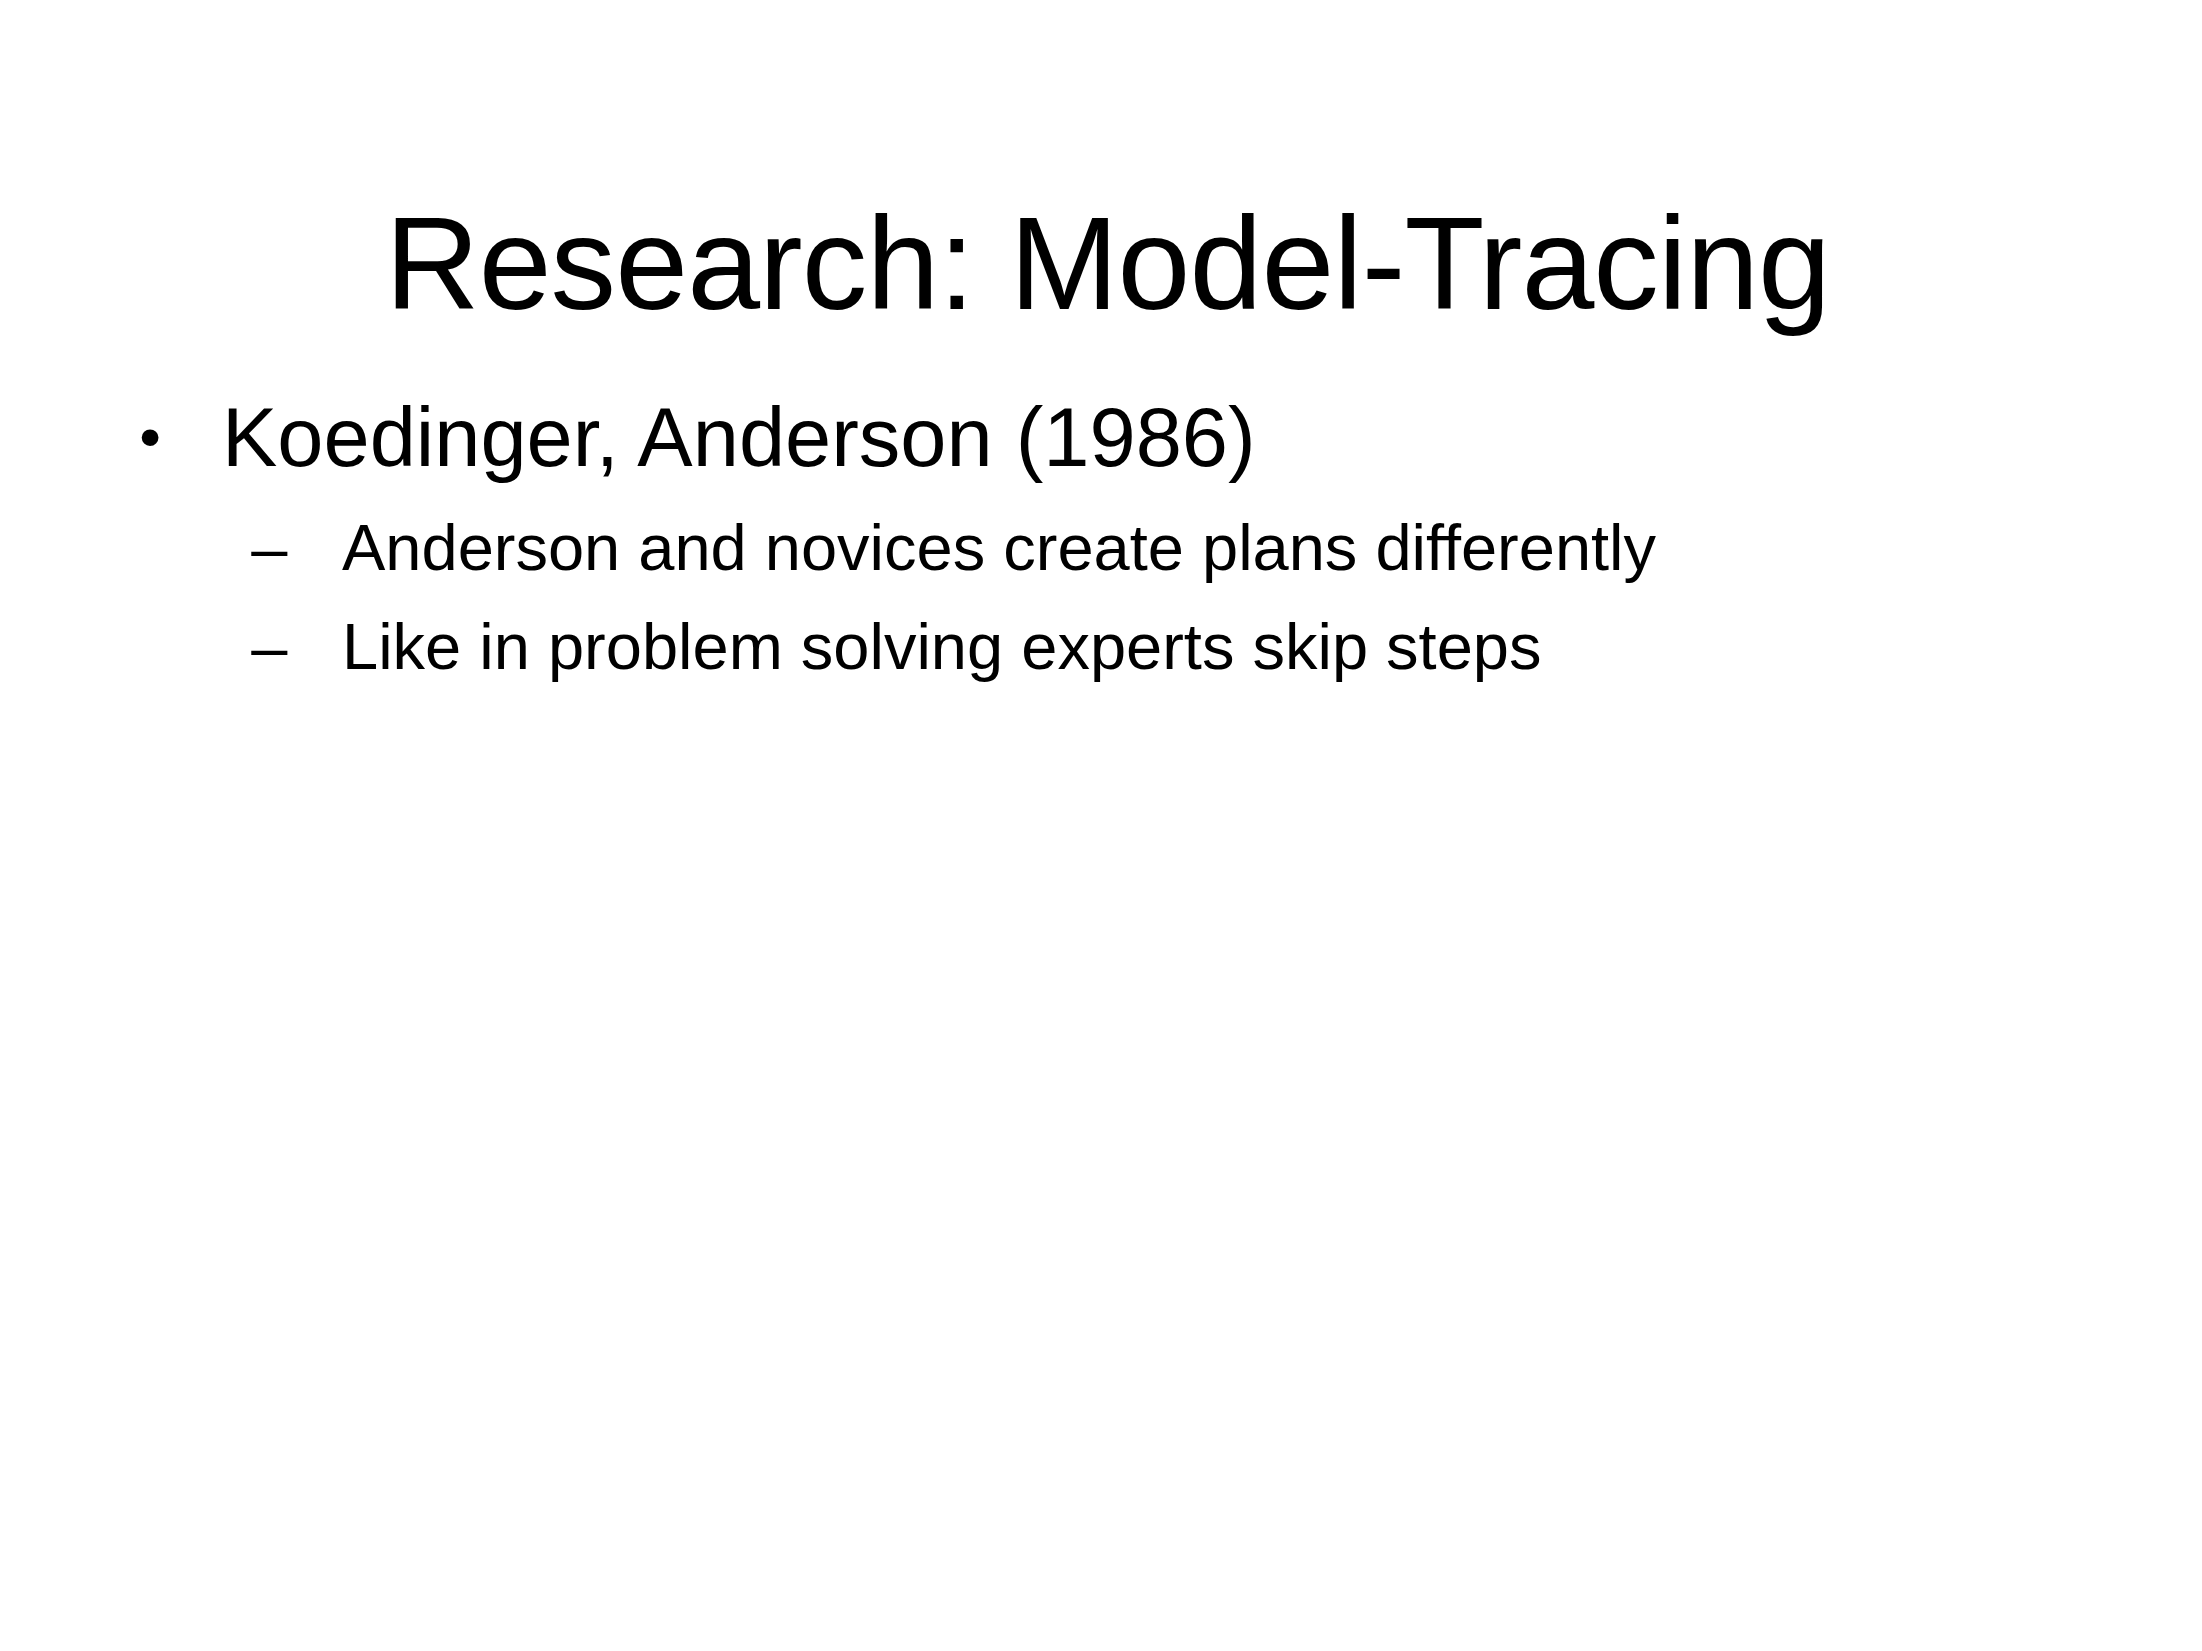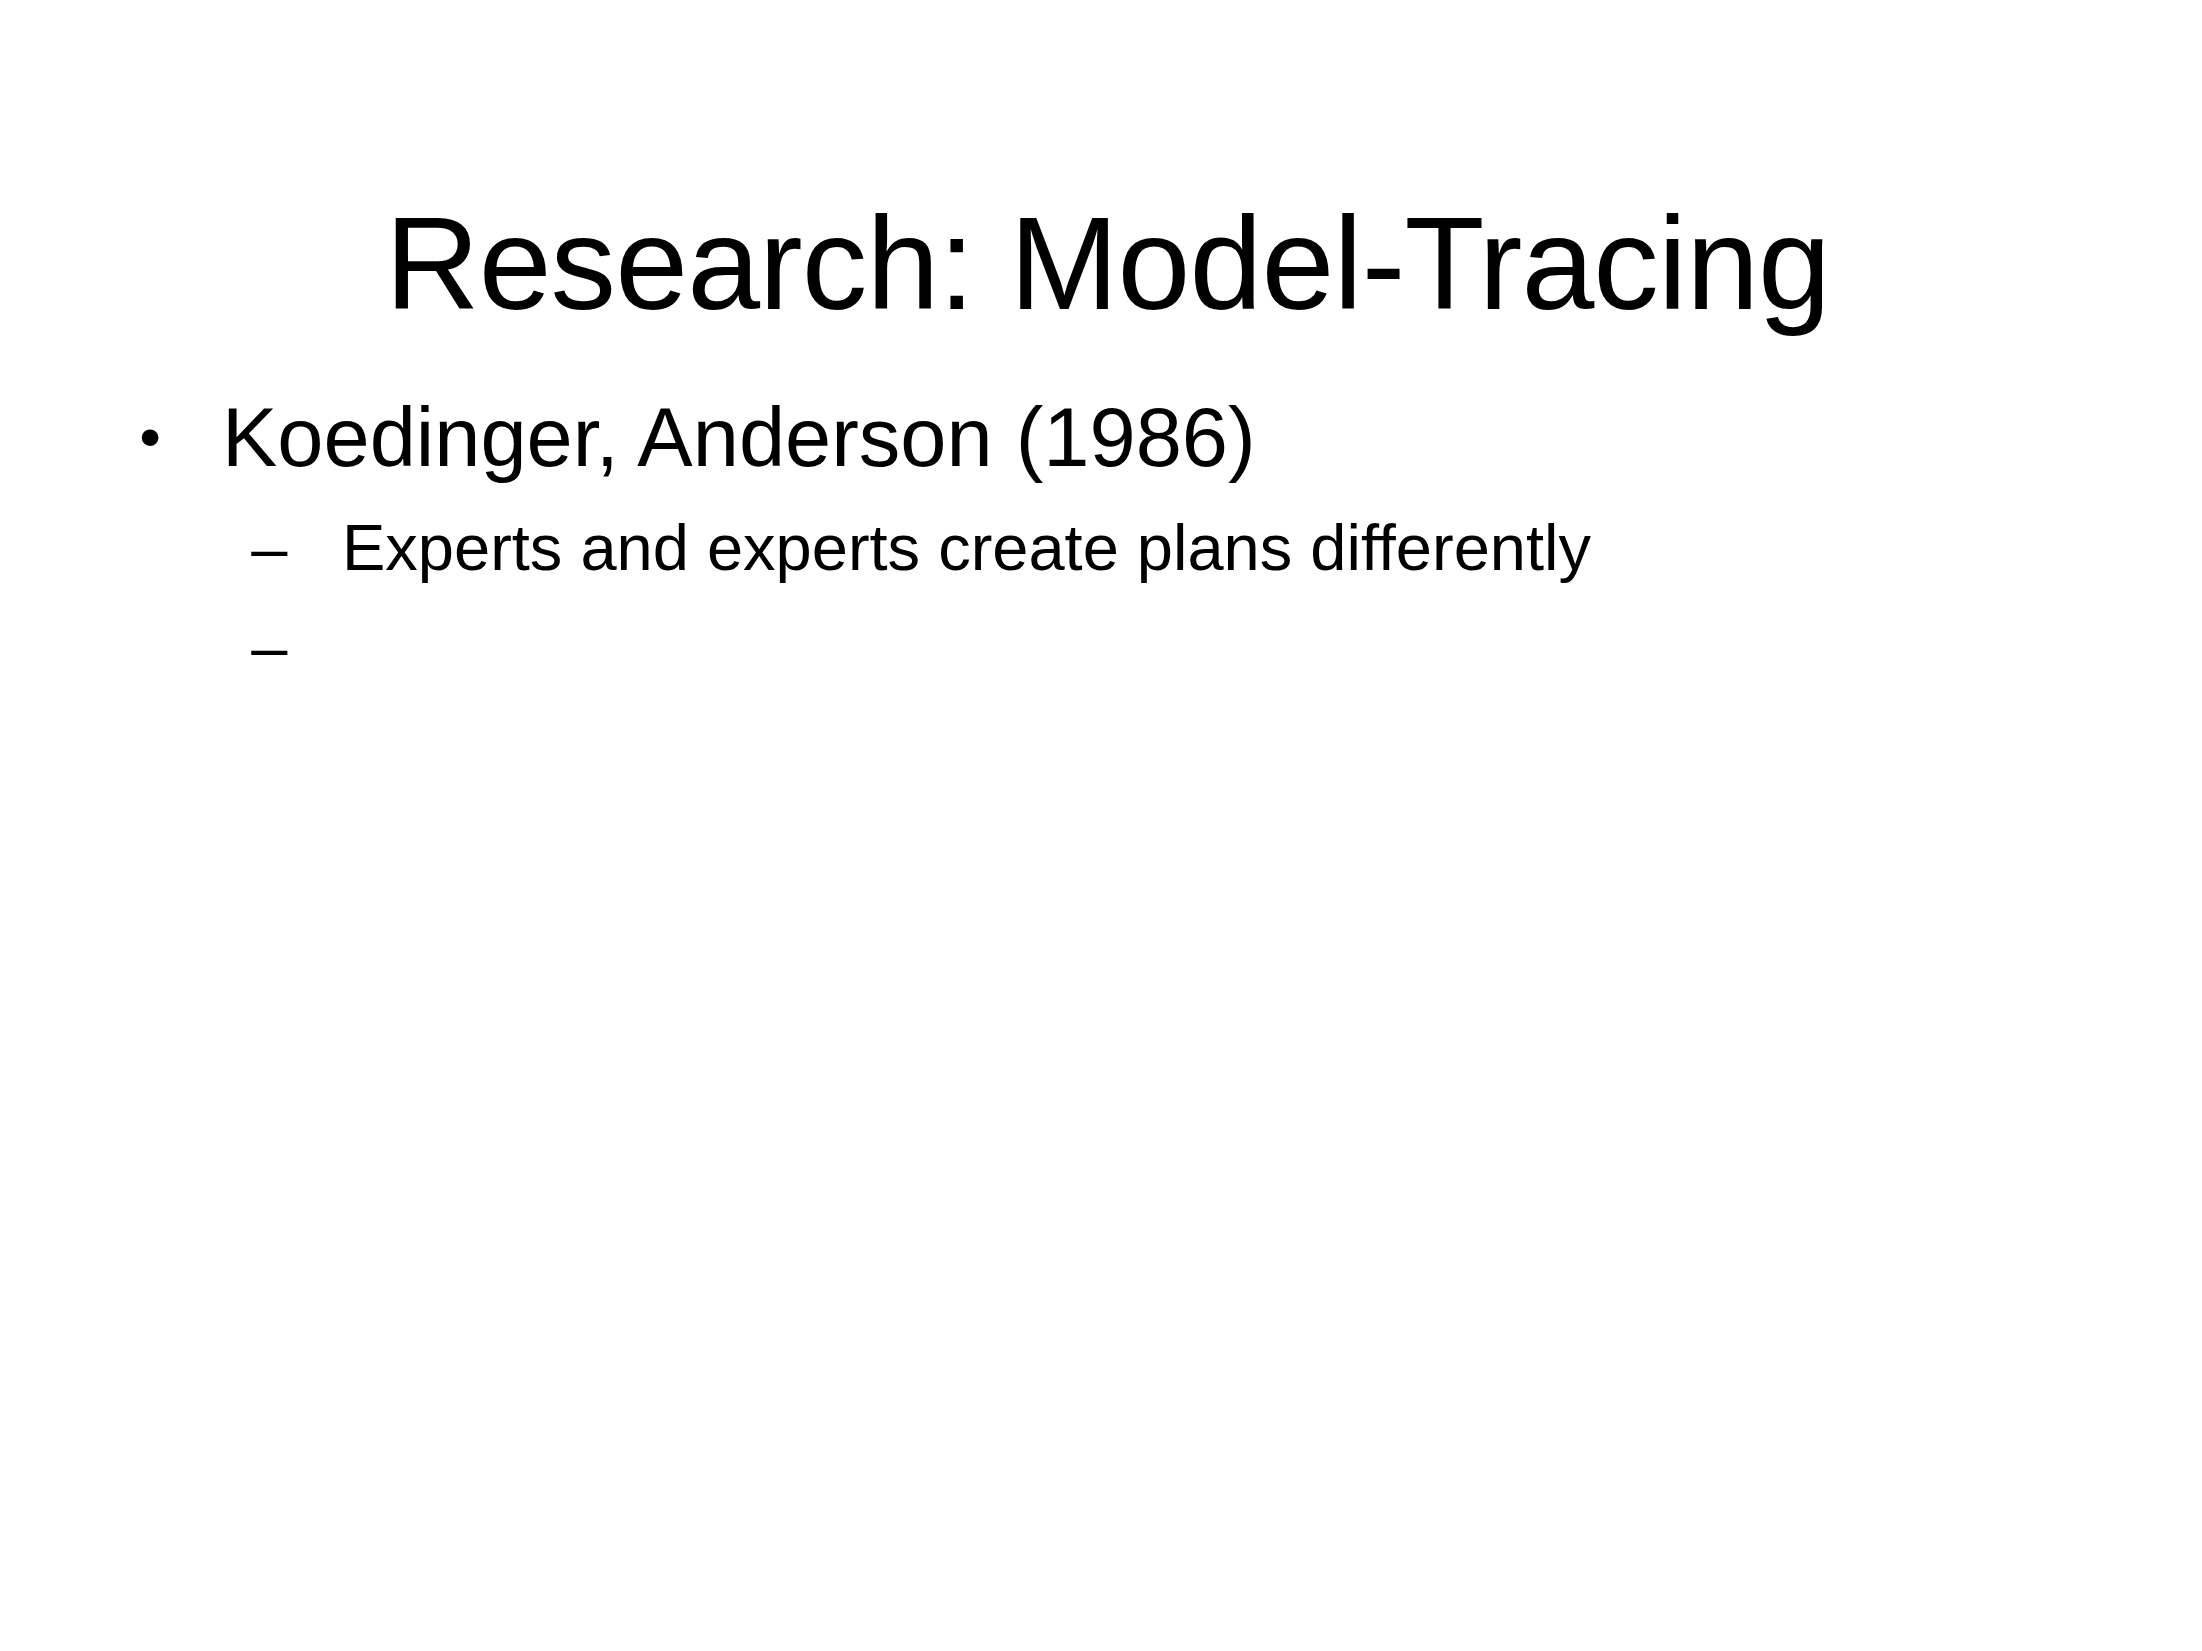--- a/index.html
+++ b/index.html
@@ -112,25 +112,26 @@
     <ul class="level1">
 
       <li class="bullet-l1">
         <span class="marker-disc">•</span>
         <span class="line-text">Koedinger, Anderson (1986)</span>
 
         <ul class="level2">
 
           <li class="bullet-l2">
             <span class="marker-dash">–</span>
-            <span class="line-text">Experts and experts create plans differently</span>
+            <span class="line-text">Anderson and novices create plans differently</span>
           </li>
 
           <li class="bullet-l2">
             <span class="marker-dash">–</span>
+            <span class="line-text">Like in problem solving experts skip steps</span>
           </li>
 
         </ul>
       </li>
 
     </ul>
   </div>
 
 </div>
 

